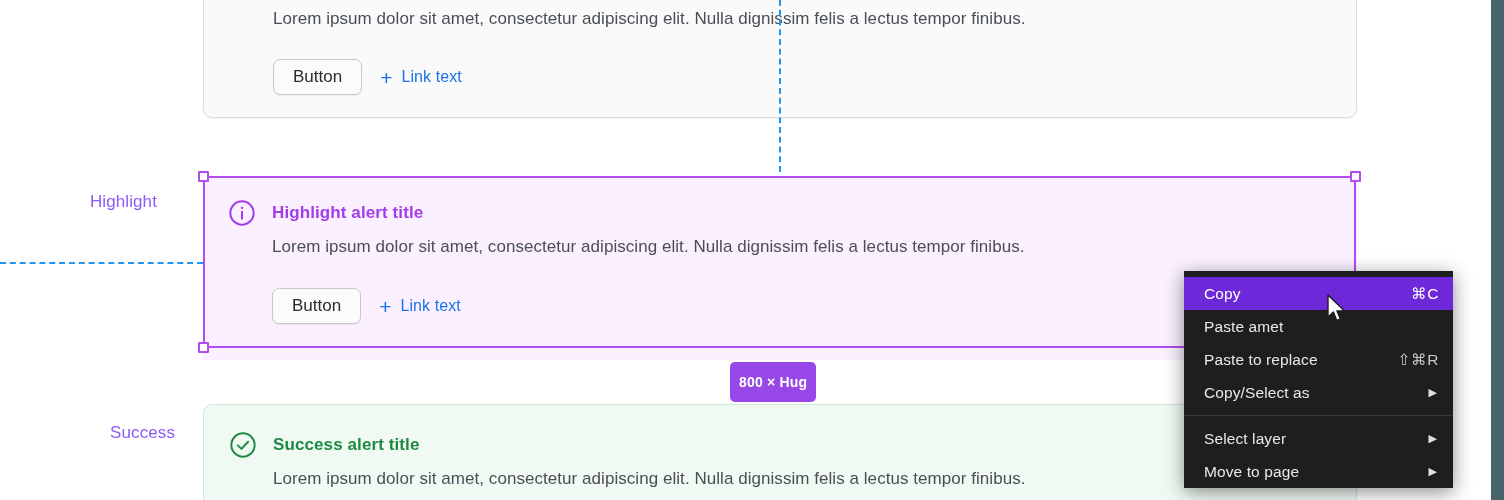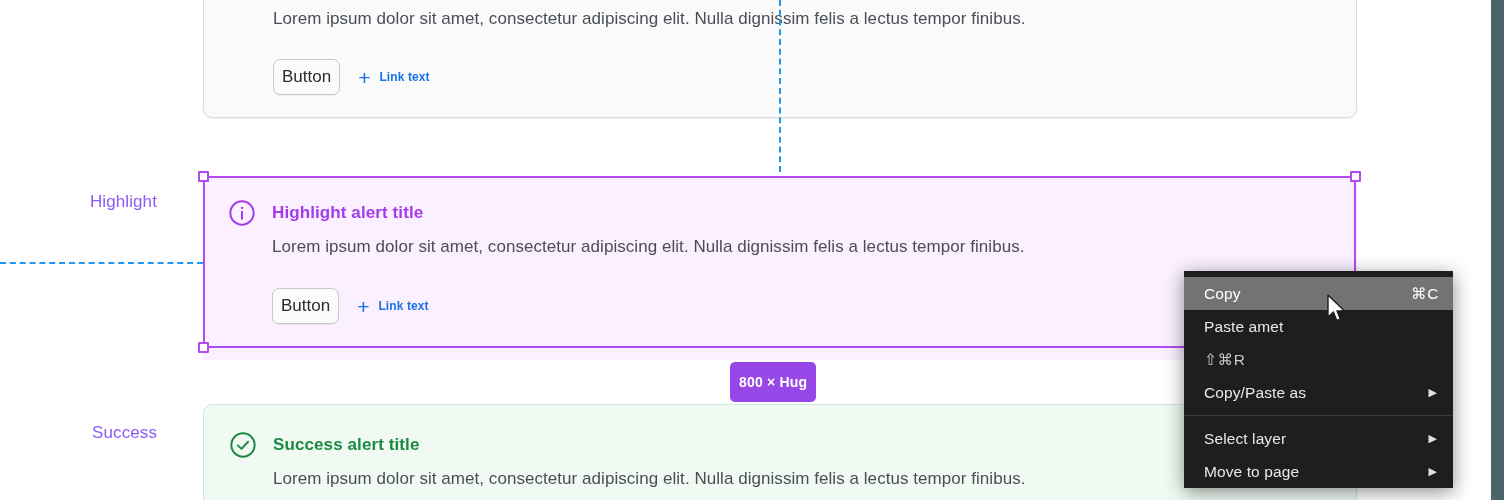--- a/index.html
+++ b/index.html
@@ -27,21 +27,21 @@
   
   .row-label {
     position: absolute;
     font-size: 17px;
     color: #8b5cf6;
     letter-spacing: .1px;
     white-space: nowrap;
     text-align: right;
   }
   #label-highlight { left: 0; width: 157px; top: 192px; }
-  #label-success   { left: 0; width: 157px; top: 423px; }
+  #label-success   { left: 18px; width: 157px; top: 423px; }
 
   
   .alert {
     position: absolute;
     left: 203px;
     width: 1154px;
     background-image:
       radial-gradient(circle at 1px 1px, rgba(0,0,0,.045) 0.6px, transparent 0.7px);
     background-size: 8px 8px;
   }
@@ -97,21 +97,21 @@
     position: absolute;
     left: 69px;
     display: flex;
     align-items: center;
     gap: 18px;
   }
   .btn {
     display: inline-flex;
     align-items: center; justify-content: center;
     height: 36px;
-    padding: 0 8px;
+    padding: 0 19px;
     font-size: 17px;
     color: #2b2b2b;
     background: #fbfbfb;
     border: 1px solid #c8c8c8;
     border-radius: 7px;
     box-shadow: 0 1px 1px rgba(0,0,0,.05);
     cursor: default;
     font-family: "Liberation Sans", sans-serif;
   }
   .link-wrap {
@@ -120,22 +120,22 @@
     gap: 9px;
   }
   .plus-icon {
     color: #1a73e8;
     font-size: 21px;
     line-height: 1;
     font-weight: 400;
   }
   .link-text {
     color: #1a73e8;
-    font-size: 12px;
-    font-weight: bold;
+    font-size: 16px;
+    font-weight: normal;
     letter-spacing: .1px;
     white-space: nowrap;
     cursor: default;
   }
 
   
   .sel-box {
     position: absolute;
     left: 203px; top: 176px;
     width: 1153px; height: 172px;
@@ -198,21 +198,21 @@
   }
   .ctx-item {
     position: relative;
     display: flex;
     align-items: center;
     height: 33px;
     padding: 0 14px 0 20px;
     white-space: nowrap;
     cursor: default;
   }
-  .ctx-item.selected { background: #737373; color: #ffffff; justify-content: space-between; }
+  .ctx-item.selected { background: #6d28d9; color: #ffffff; justify-content: space-between; }
   .ctx-label { flex: 1 1 auto; letter-spacing: .1px; }
   .ctx-shortcut {
     flex: 0 0 auto;
     color: #c9c9c9;
     letter-spacing: .6px;
   }
   .ctx-item.selected .ctx-shortcut { color: #ffffff; }
   .ctx-arrow {
     flex: 0 0 auto;
     font-size: 11px;
@@ -303,24 +303,25 @@
   <div class="ctx-menu">
     <div class="ctx-item selected">
       <span class="ctx-label">Copy</span>
       <span class="ctx-shortcut">⌘C</span>
     </div>
     <div class="ctx-item">
       <span class="ctx-label">Paste amet</span>
       <span class="ctx-shortcut"></span>
     </div>
     <div class="ctx-item">
+      <span class="ctx-label">Paste to replace</span>
       <span class="ctx-shortcut">⇧⌘R</span>
     </div>
     <div class="ctx-item">
-      <span class="ctx-label">Copy/Paste as</span>
+      <span class="ctx-label">Copy/Select as</span>
       <span class="ctx-arrow">▶</span>
     </div>
     <div class="ctx-sep"></div>
     <div class="ctx-item">
       <span class="ctx-label">Select layer</span>
       <span class="ctx-arrow">▶</span>
     </div>
     <div class="ctx-item">
       <span class="ctx-label">Move to page</span>
       <span class="ctx-arrow">▶</span>

